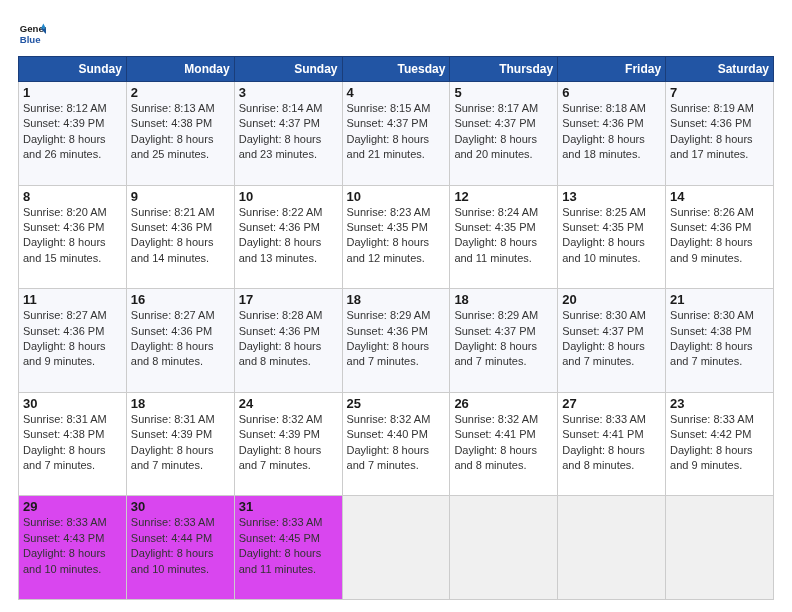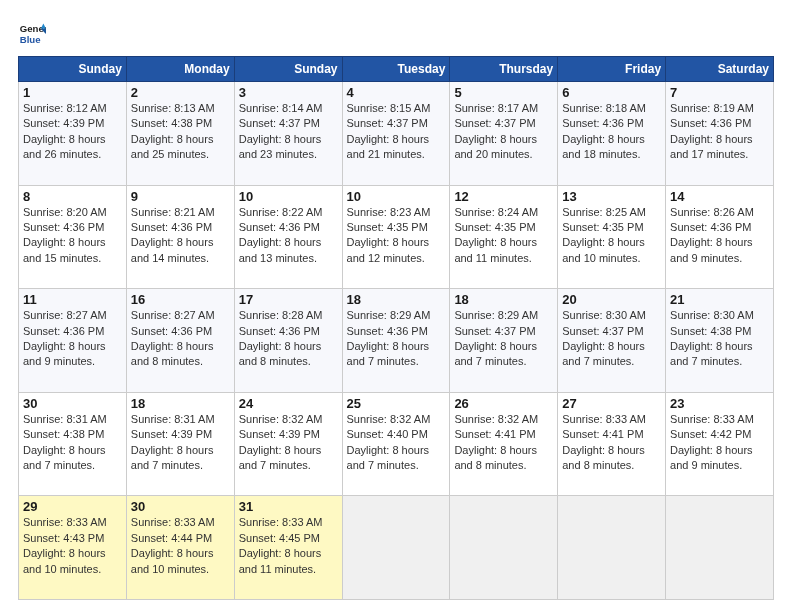--- a/index.html
+++ b/index.html
@@ -68,21 +68,21 @@
       padding: 3px 4px;
       font-size: 9.5px;
       color: #222;
       height: 82px;
       background: #fff;
     }
     .calendar tbody tr:nth-child(odd) td {
       background: #f7f8fc;
     }
     .calendar tbody tr:last-child td {
-      background: #fef9c3;
+      background: #d946ef;
     }
     .day-num {
       font-size: 13px;
       font-weight: bold;
       color: #1a1a1a;
       display: block;
       margin-bottom: 1px;
     }
     .cell-text {
       font-size: 11px;

